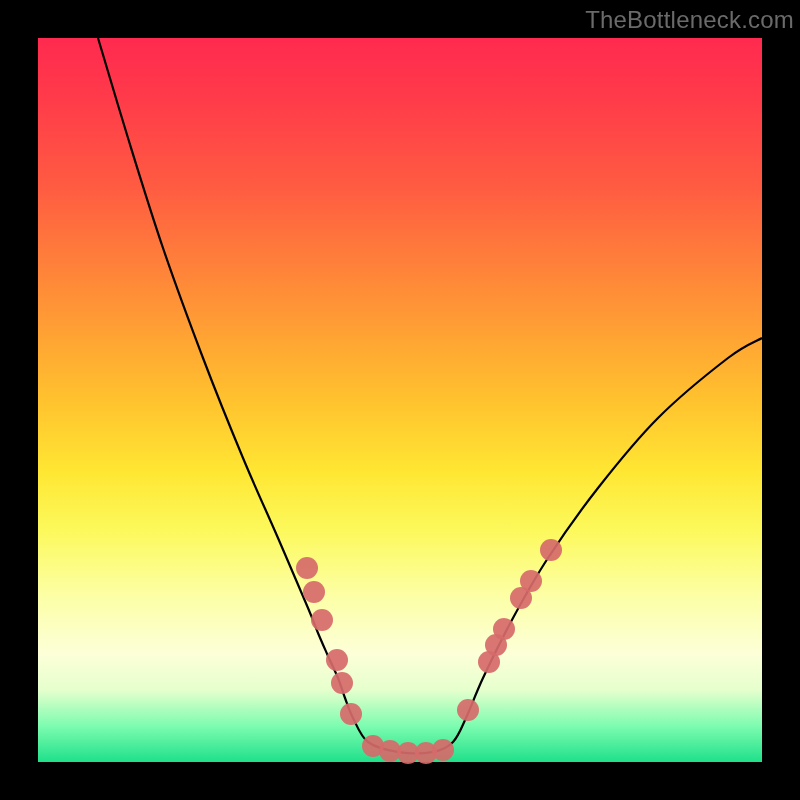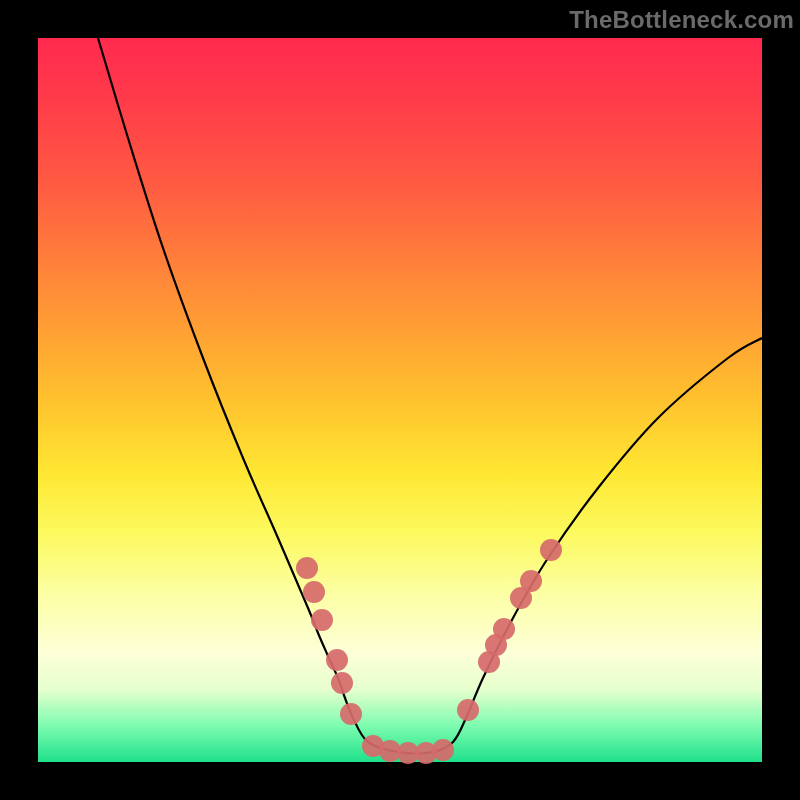--- a/index.html
+++ b/index.html
@@ -49,21 +49,21 @@
     width: 724px;
     height: 724px;
     overflow: visible;
   }
   .watermark {
     position: absolute;
     top: 6px;
     right: 6px;
     color: #6a6a6a;
     font-size: 24px;
-    font-weight: 700;
+    font-weight: 400;
     letter-spacing: 0.2px;
   }
 </style>
 </head>
 <body>
 
 <div class="frame">
   <div class="plot">
     <svg class="curve" viewBox="0 0 724 724">
       <g>

